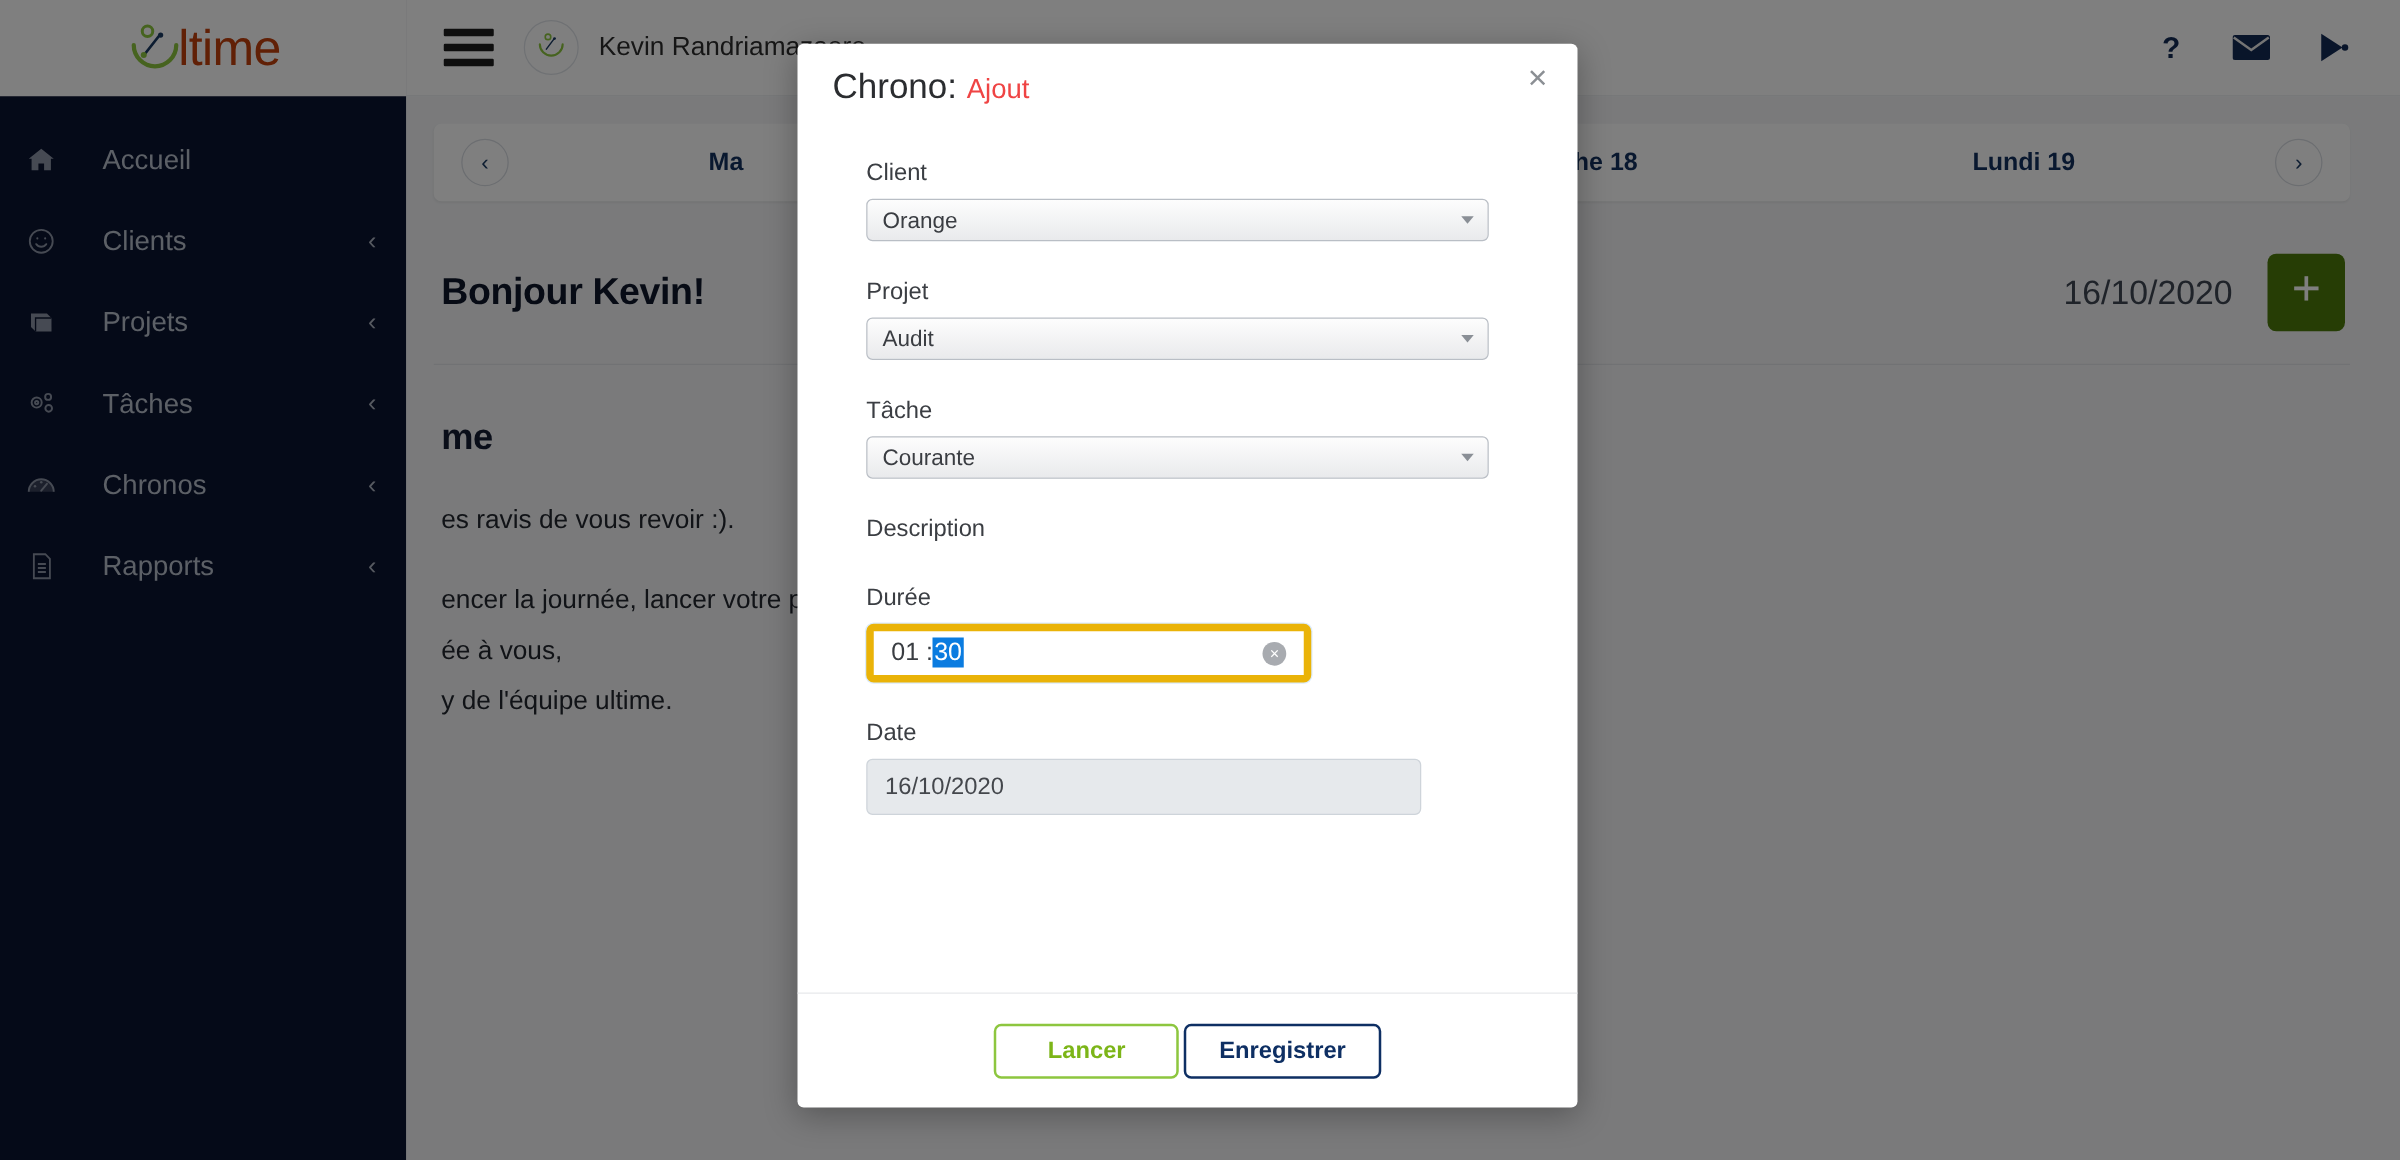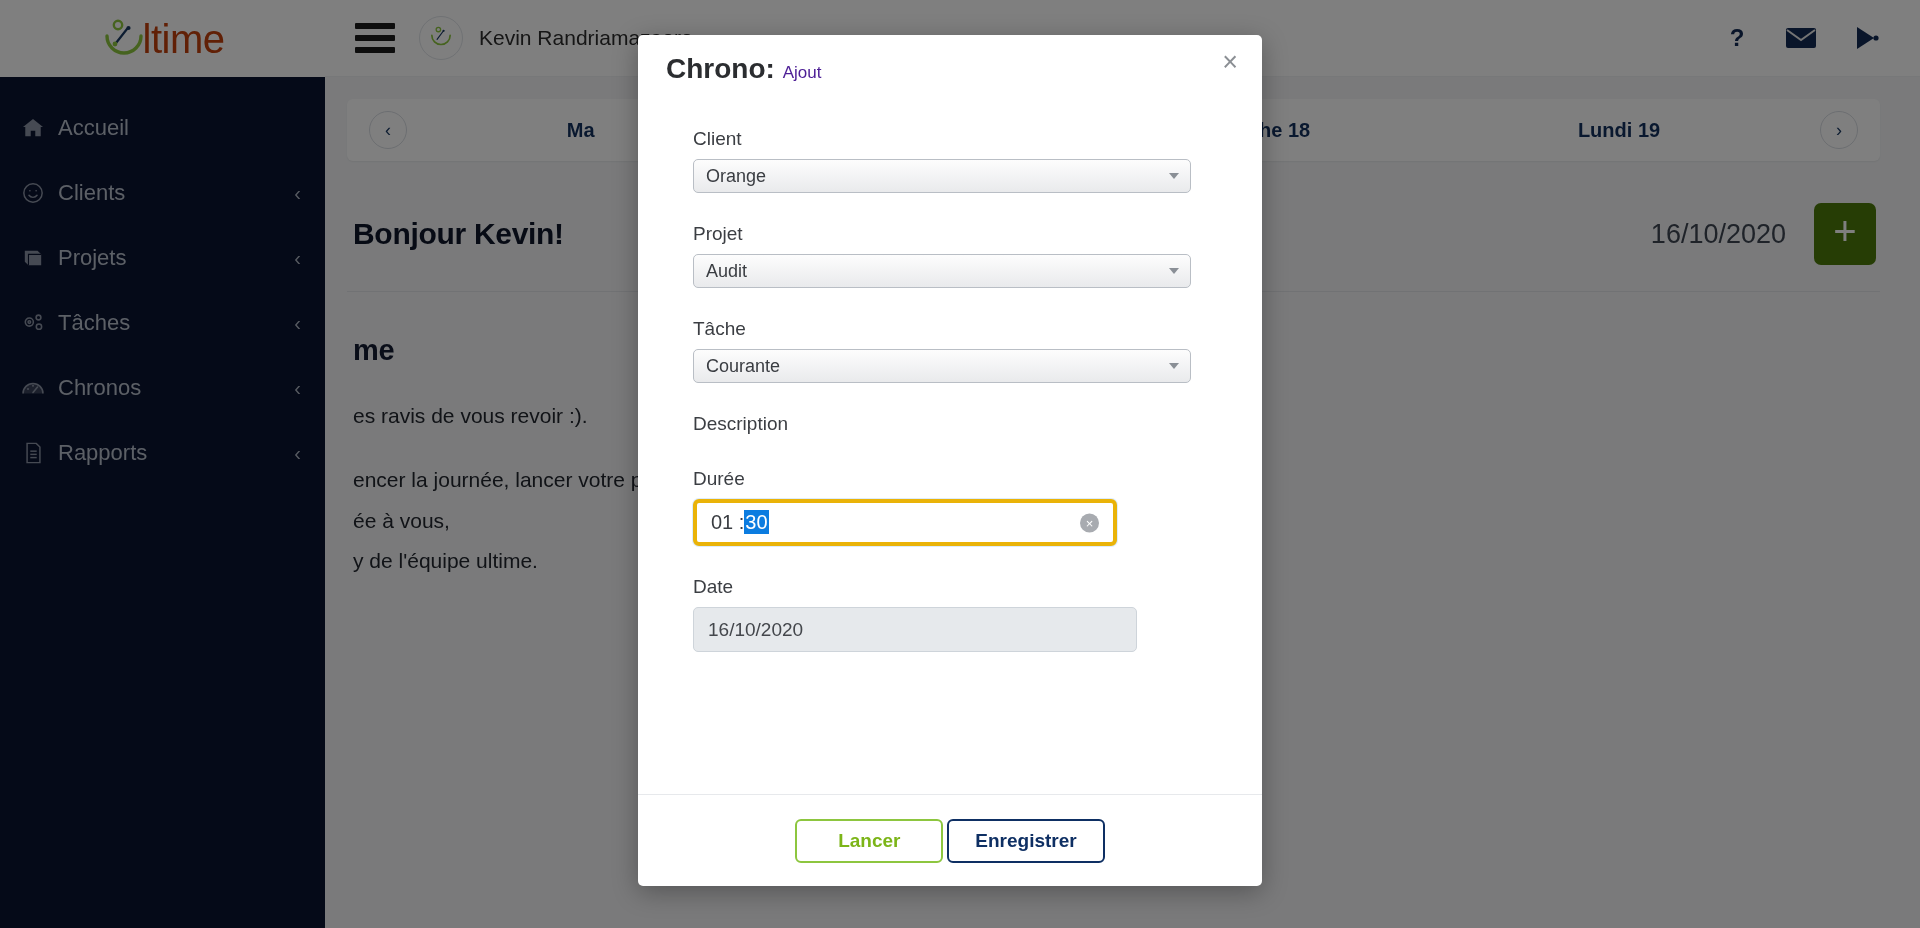--- a/index.html
+++ b/index.html
@@ -32,21 +32,21 @@
   .brand-text {
     font-size: 40px; color: #c2410c; letter-spacing: -0.5px;
     font-family: "Liberation Sans", sans-serif; line-height: 1;
     margin-left: -4px;
   }
 
   .nav-list { padding-top: 18px; }
   .nav-item {
     display: flex; align-items: center;
     height: 65px; padding: 0 24px 0 18px;
-    color: #9aa3b4; cursor: pointer;
+    color: #9aa3b4; cursor: pointer; gap: 24px;
   }
   .nav-item .nav-ico {
     width: 30px; flex: 0 0 30px;
     display: flex; align-items: center; justify-content: center;
     color: #8d95a6;
   }
   .nav-item .nav-label {
     font-size: 22px; color: #b9c0cd; margin-left: 10px; flex: 1 1 auto;
     font-family: "Liberation Sans", sans-serif;
   }
@@ -149,22 +149,22 @@
     box-shadow: 0 6px 26px rgba(0,0,0,.3);
     display: flex; flex-direction: column;
   }
   #modal-header {
     height: 67px; padding: 0 28px; display: flex; align-items: center;
     position: relative;
   }
   #modal-title {
     font-size: 28px; color: #2f3133; font-weight: normal;
   }
-  #modal-title .t-strong { color: #2b2d30; font-weight: bold; }
-  #modal-title .t-light { font-size: 17px; color: #4c1d95; }
+  #modal-title .t-strong { color: #2b2d30; }
+  #modal-title .t-light { font-size: 22px; color: #ef4444; }
   #modal-close {
     position: absolute; right: 24px; top: 14px;
     font-size: 27px; color: #8b8f94; cursor: pointer; line-height: 1;
   }
   #modal-body { flex: 1 1 auto; padding: 26px 55px 0 55px; }
 
   .field { margin-bottom: 6px; }
   .field-label {
     font-size: 19px; color: #3b3e43; margin-bottom: 9px; display: block;
   }
@@ -184,22 +184,22 @@
   .field-spacer { height: 24px; }
 
   .text-input {
     width: 444px; height: 45px;
     border: 1px solid #dadde1; border-radius: 5px;
     background: #fff; font-size: 19px; color: #33363b;
     padding: 0 14px; outline: none;
     font-family: "Liberation Sans", sans-serif;
   }
   .duration-wrap {
-    position: relative; width: 424px; height: 47px;
-    border: 4px solid #eab308; border-radius: 6px;
+    position: relative; width: 356px; height: 47px;
+    border: 6px solid #eab308; border-radius: 6px;
     background: #fff; display: flex; align-items: center; padding: 0 14px;
     box-shadow: 0 0 0 1px rgba(116,179,240,.25);
   }
   .duration-text { font-size: 20px; color: #3a3d42; }
   .duration-text .sel {
     background: #0b7ce0; color: #ffffff; padding: 1px 1px;
   }
   .clear-ico {
     position: absolute; right: 14px; top: 50%; transform: translateY(-50%);
     width: 19px; height: 19px; border-radius: 50%; background: #a8abb0;

